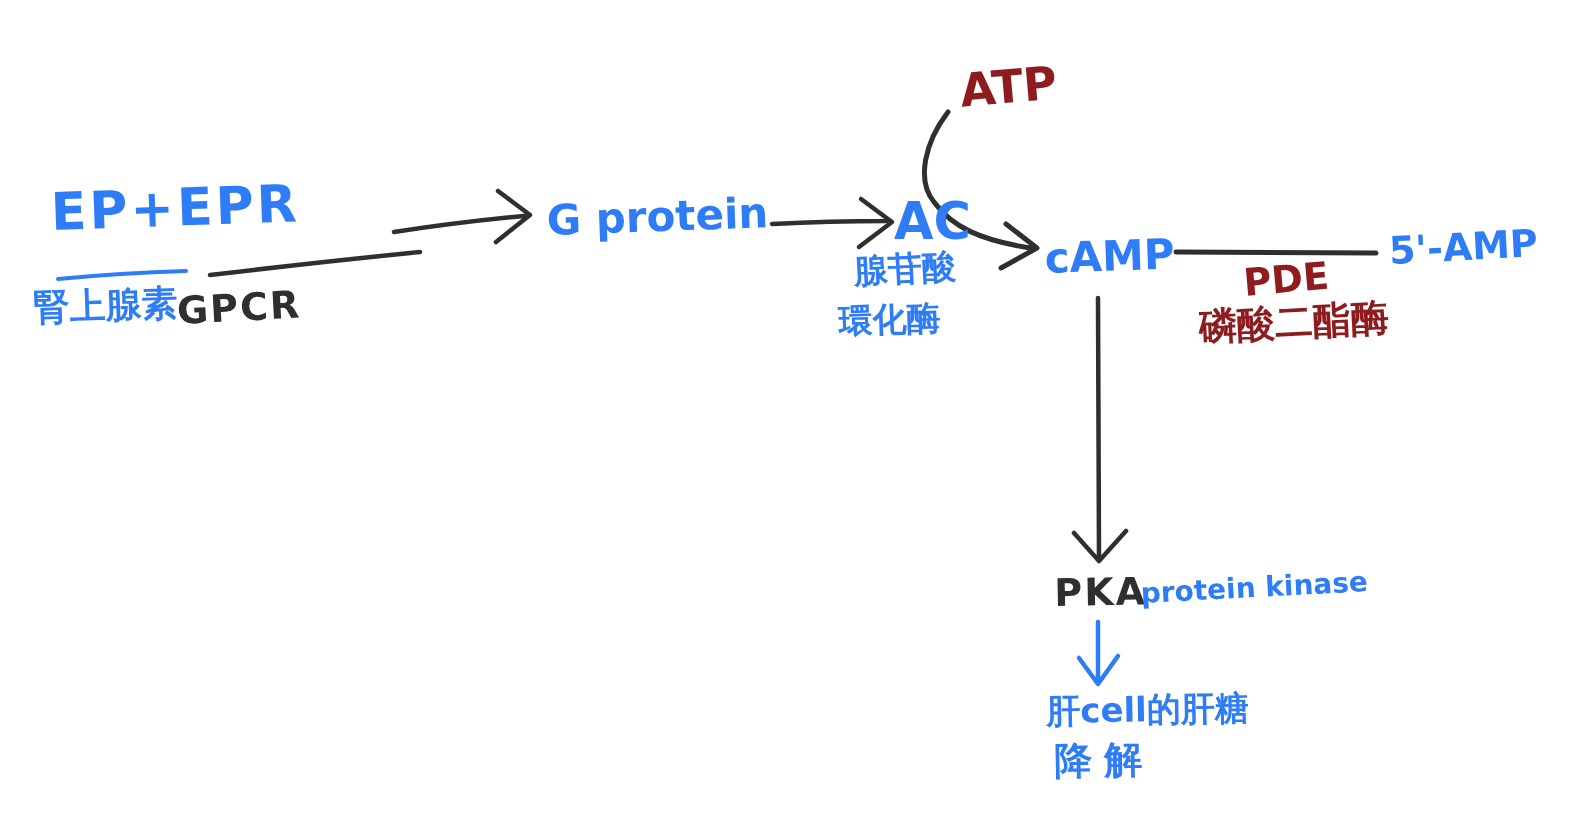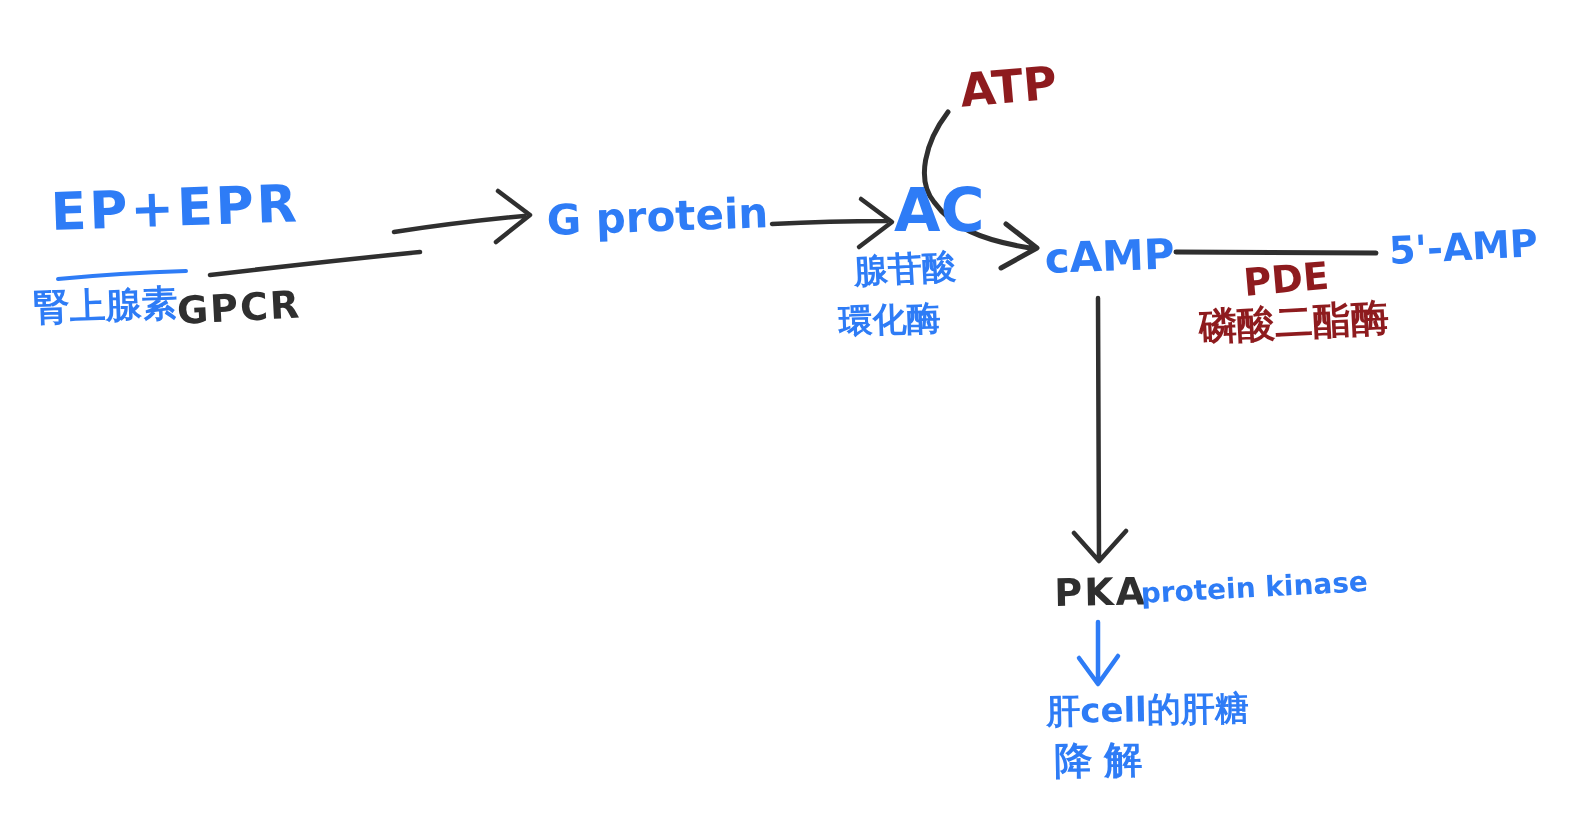--- a/index.html
+++ b/index.html
@@ -42,21 +42,21 @@
 
     <path stroke-width="4.5" d="M 1098 622 L 1098 680 M 1079 658 L 1098 684 L 1118 656" stroke="#2e7cf6"></path>
   </svg>
 
   <div class="t blue" style="left:50px; top:186px; font-size:52px; letter-spacing:3px; transform:rotate(-2deg); font-weight:600;">EP+EPR</div>
   <div class="t blue" style="left:33px; top:290px; font-size:36px; transform:rotate(-2deg); font-weight:600;">腎上腺素</div>
   <div class="t ink" style="left:176px; top:292px; font-size:38px; letter-spacing:2px; transform:rotate(-3deg); font-weight:600;">GPCR</div>
 
   <div class="t blue" style="left:546px; top:200px; font-size:42px; transform:rotate(-2deg); font-weight:600;">G protein</div>
 
-  <div class="t blue" style="left:894px; top:180px; font-size:60px; font-weight:600;">AC</div>
+  <div class="t blue" style="left:894px; top:196px; font-size:51px; font-weight:600;">AC</div>
   <div class="t blue" style="left:853px; top:254px; font-size:34px; transform:rotate(-3deg); font-weight:600;">腺苷酸</div>
   <div class="t blue" style="left:838px; top:304px; font-size:34px; transform:rotate(-2deg); font-weight:600;">環化酶</div>
 
   <div class="t red" style="left:958px; top:68px; font-size:46px; transform:rotate(-5deg); font-weight:600;">ATP</div>
 
   <div class="t blue" style="left:1044px; top:238px; font-size:42px; transform:rotate(-2deg); font-weight:600;">cAMP</div>
 
   <div class="t blue" style="left:1388px; top:232px; font-size:38px; transform:rotate(-3deg); font-weight:600;">5'-AMP</div>
 
   <div class="t red" style="left:1242px; top:264px; font-size:38px; transform:rotate(-5deg); font-weight:600;">PDE</div>

